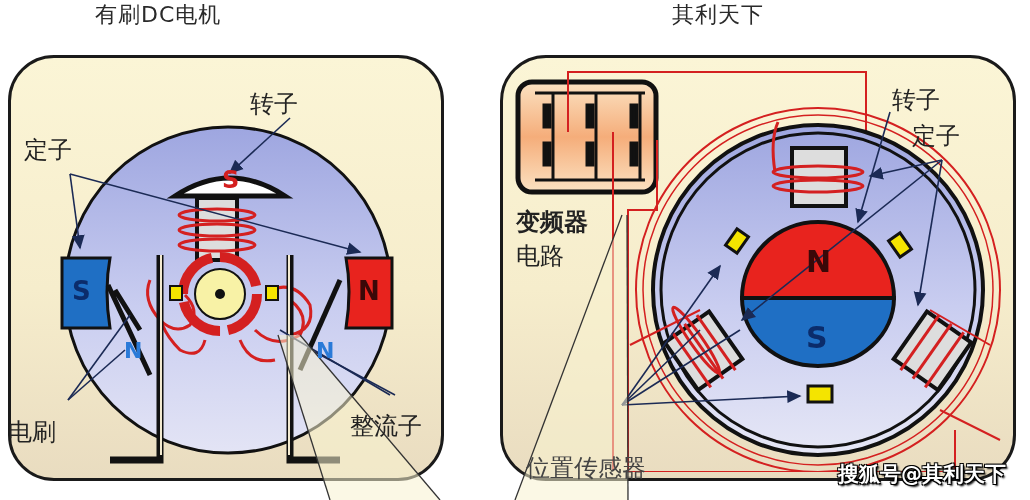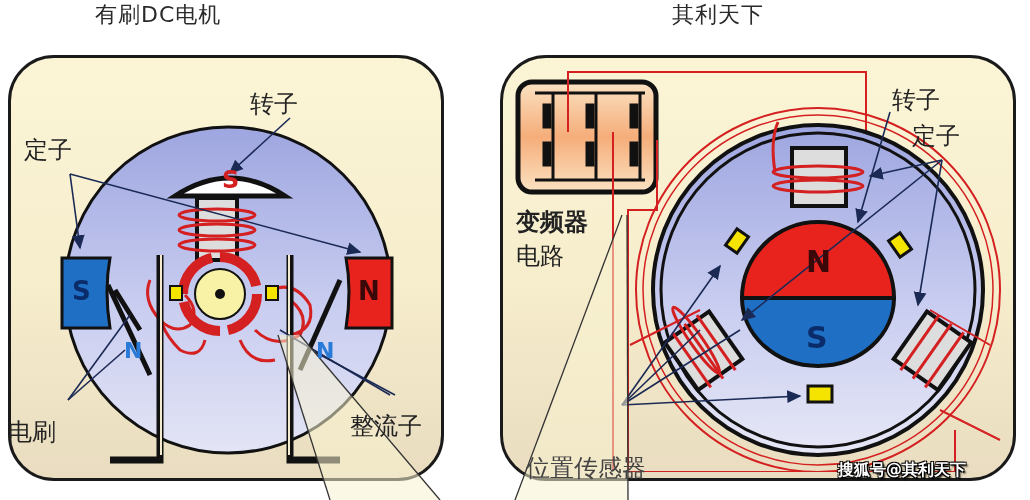--- a/index.html
+++ b/index.html
@@ -8,21 +8,21 @@
   .title { position: absolute; top: 0; font-size: 22px; color: #2a2a2a; letter-spacing: 1px; }
   #t-left { left: 95px; }
   #t-right { left: 672px; }
   .panel { position: absolute; border: 3px solid #1a1a1a; border-radius: 46px;
            background: linear-gradient(180deg, #fbf5d6 0%, #f6edcc 55%, #e9dcc0 100%); overflow: hidden; }
   #panel-left { left: 8px; top: 55px; width: 430px; height: 420px; }
   #panel-right { left: 500px; top: 55px; width: 510px; height: 420px; }
   svg.layer { position: absolute; left: 0; top: 0; }
   .lbl { position: absolute; font-size: 24px; color: #222; white-space: nowrap; }
   .pole { font-family: "DejaVu Sans", sans-serif; font-weight: bold; }
-  .watermark { position: absolute; left: 838px; top: 460px; font-size: 16px; font-weight: bold;
+  .watermark { position: absolute; left: 838px; top: 460px; font-size: 21px; font-weight: bold;
                color: #fff; text-shadow: 1px 1px 0 #000, -1px -1px 0 #000, 1px -1px 0 #000, -1px 1px 0 #000, 2px 2px 2px #000; }
 </style>
 </head>
 <body>
 
 <div class="title" id="t-left">有刷DC电机</div>
 <div class="title" id="t-right">其利天下</div>
 
 <div class="panel" id="panel-left"></div>
 

